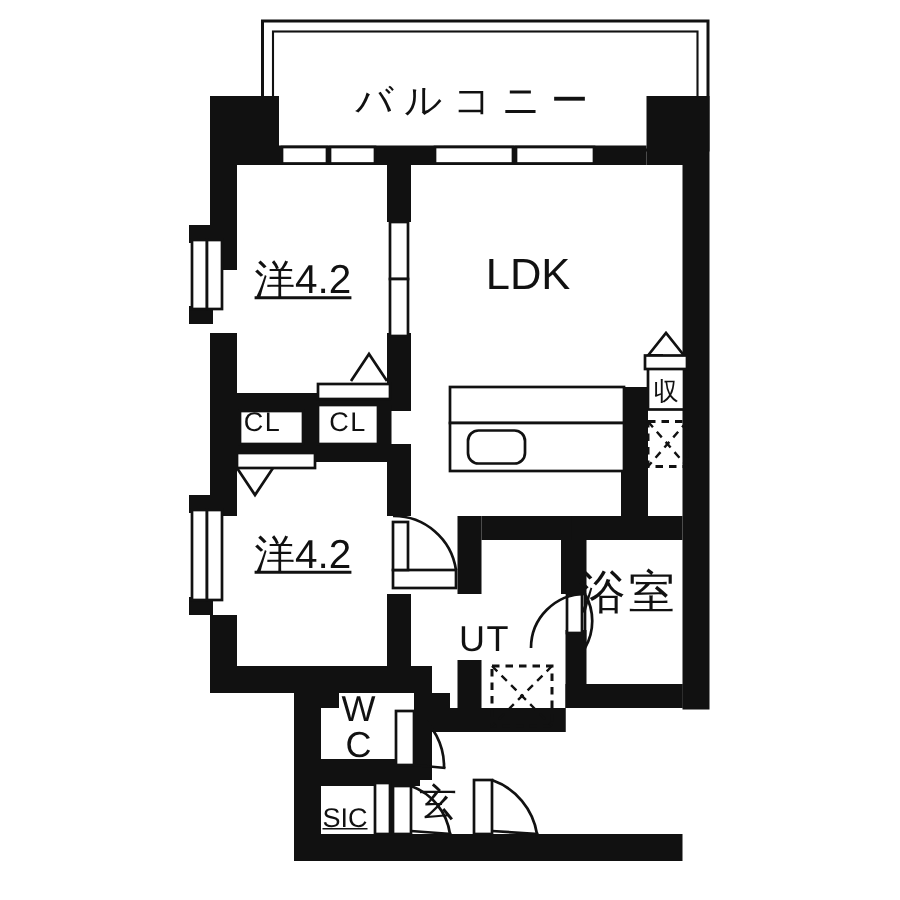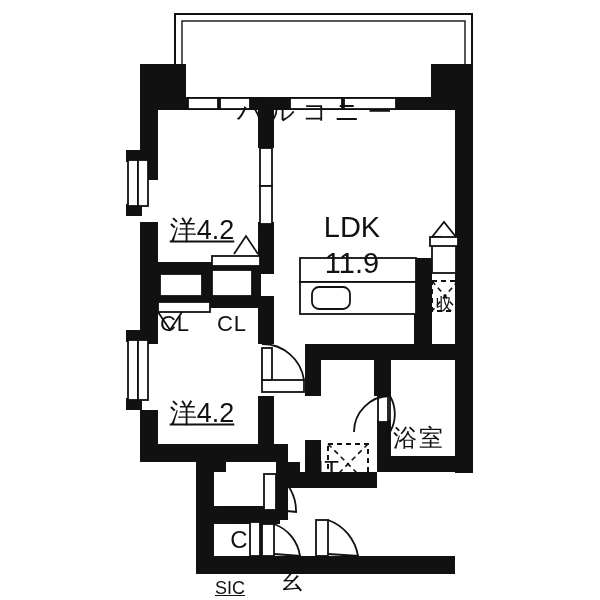--- a/index.html
+++ b/index.html
@@ -38,29 +38,28 @@
   .tri         { fill: none; stroke: #111111; stroke-width: 1.8; stroke-linejoin: miter; }
   .label {
     position: absolute;
     color: #111111;
     font-family: "Liberation Sans", "DejaVu Sans", sans-serif;
     white-space: nowrap;
     line-height: 1;
     text-align: center;
     transform: translate(-50%, -50%);
     user-select: none;
-    margin-top: 43px;
   }
   .lbl-balcony { font-size: 25px; letter-spacing: 7px; }
   .lbl-room    { font-size: 27px; text-decoration: underline; }
   .lbl-ldk     { font-size: 29px; }
   .lbl-ldk2    { font-size: 29px; }
-  .lbl-bath    { font-size: 24px; letter-spacing: 2px; }
+  .lbl-bath    { font-size: 31px; letter-spacing: 2px; }
   .lbl-ut      { font-size: 24px; letter-spacing: 1px; }
-  .lbl-cl      { font-size: 22px; letter-spacing: 1px; }
+  .lbl-cl      { font-size: 18px; letter-spacing: 1px; }
   .lbl-shu     { font-size: 17px; }
   .lbl-wc      { font-size: 24px; line-height: 1.05; }
   .lbl-sic     { font-size: 18px; }
   .lbl-gen     { font-size: 25px; }
 </style>
 </head>
 <body>
 
 <div id="floorplan">
 
@@ -239,21 +238,20 @@
     </g>
 
   </svg>
 
   <div class="label lbl-balcony" style="left:318px; top:68px;">バルコニー</div>
 
   <div class="label lbl-room" style="left:202px; top:187px;">洋4.2</div>
 
   <div class="label lbl-ldk" style="left:352px; top:184px;">LDK</div>
 
-  <div class="label lbl-ldk2" style="left:352px; top:220px;">11.9</div>
 
   <div class="label lbl-room" style="left:202px; top:370px;">洋4.2</div>
 
   <div class="label lbl-cl" style="left:175px; top:281px;">CL</div>
 
   <div class="label lbl-cl" style="left:232px; top:281px;">CL</div>
 
   <div class="label lbl-shu" style="left:444px; top:261px;">収</div>
 
   <div class="label lbl-bath" style="left:419px; top:395px;">浴室</div>

